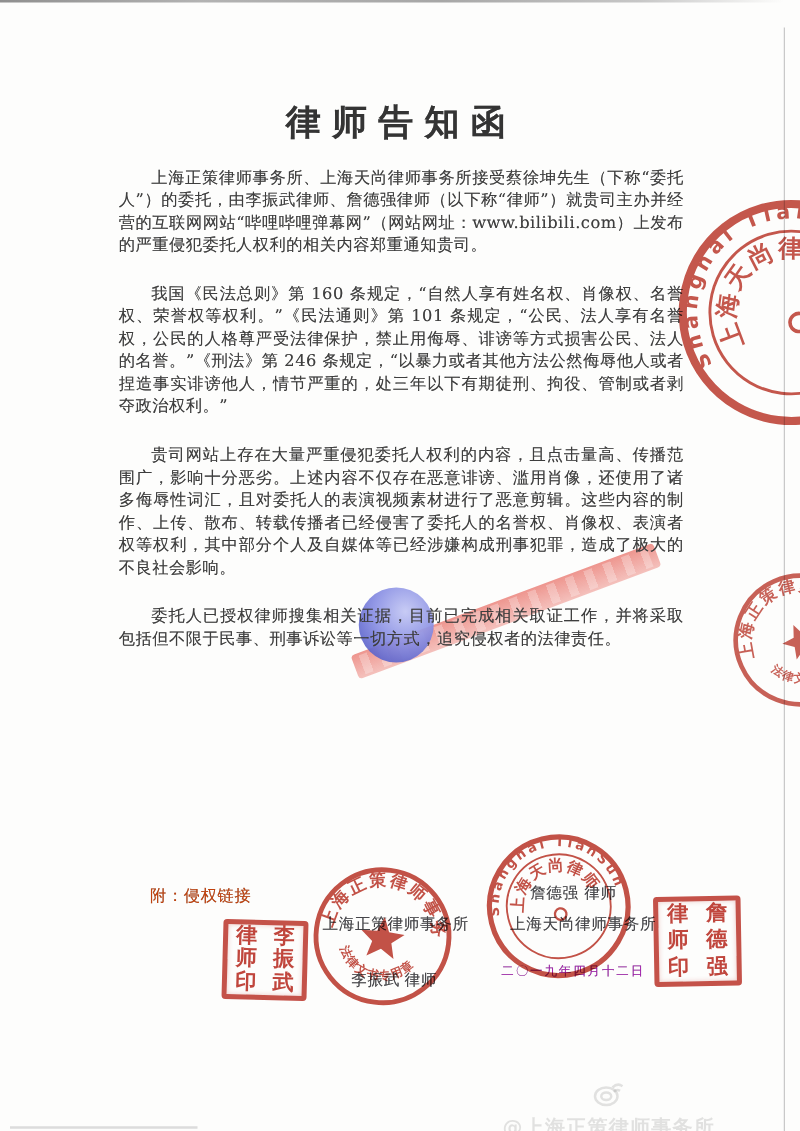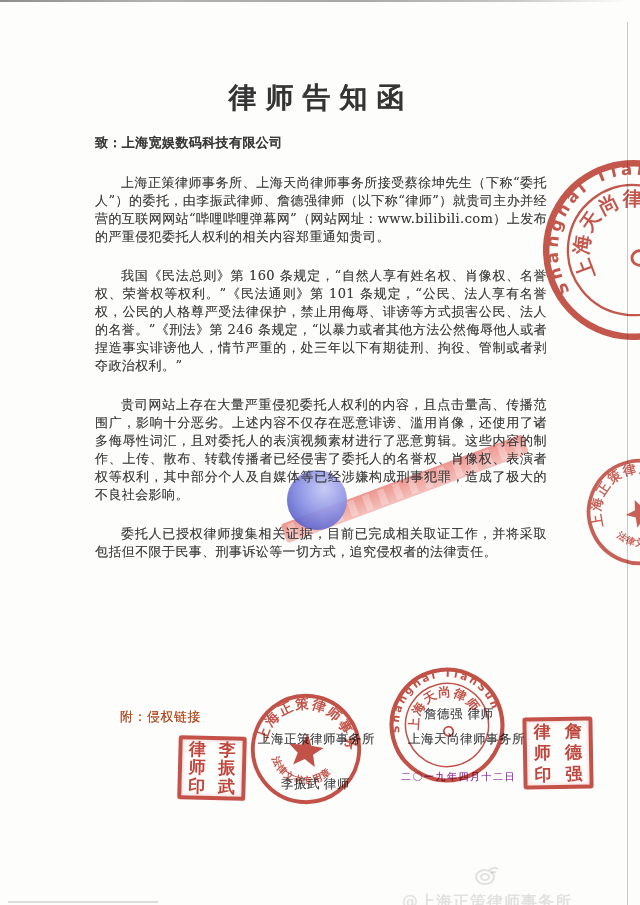--- a/index.html
+++ b/index.html
@@ -85,21 +85,20 @@
 
 <div class="scan-top-edge"></div>
 <div class="scan-right-line"></div>
 <div class="scan-bottom-smudge"></div>
 
 <div class="wm-ribbon"></div>
 <div class="wm-orb"></div>
 
 <div class="doc">
   <h1 class="doc-title">律师告知函</h1>
-  <div class="recipient">致：上海宽娱数码科技有限公司</div>
   <p class="para">上海正策律师事务所、上海天尚律师事务所接受蔡徐坤先生（下称“委托人”）的委托，由李振武律师、詹德强律师（以下称“律师”）就贵司主办并经营的互联网网站“哔哩哔哩弹幕网”（网站网址：www.bilibili.com）上发布的严重侵犯委托人权利的相关内容郑重通知贵司。</p>
   <p class="para">我国《民法总则》第 160 条规定，“自然人享有姓名权、肖像权、名誉权、荣誉权等权利。”《民法通则》第 101 条规定，“公民、法人享有名誉权，公民的人格尊严受法律保护，禁止用侮辱、诽谤等方式损害公民、法人的名誉。”《刑法》第 246 条规定，“以暴力或者其他方法公然侮辱他人或者捏造事实诽谤他人，情节严重的，处三年以下有期徒刑、拘役、管制或者剥夺政治权利。”</p>
   <p class="para">贵司网站上存在大量严重侵犯委托人权利的内容，且点击量高、传播范围广，影响十分恶劣。上述内容不仅存在恶意诽谤、滥用肖像，还使用了诸多侮辱性词汇，且对委托人的表演视频素材进行了恶意剪辑。这些内容的制作、上传、散布、转载传播者已经侵害了委托人的名誉权、肖像权、表演者权等权利，其中部分个人及自媒体等已经涉嫌构成刑事犯罪，造成了极大的不良社会影响。</p>
   <p class="para">委托人已授权律师搜集相关证据，目前已完成相关取证工作，并将采取包括但不限于民事、刑事诉讼等一切方式，追究侵权者的法律责任。</p>
 </div>
 
 <div class="attachment">附：侵权链接</div>
 
 <div class="sig sig-left-firm">上海正策律师事务所</div>
 <div class="sig sig-left-lawyer">李振武 律师</div>

